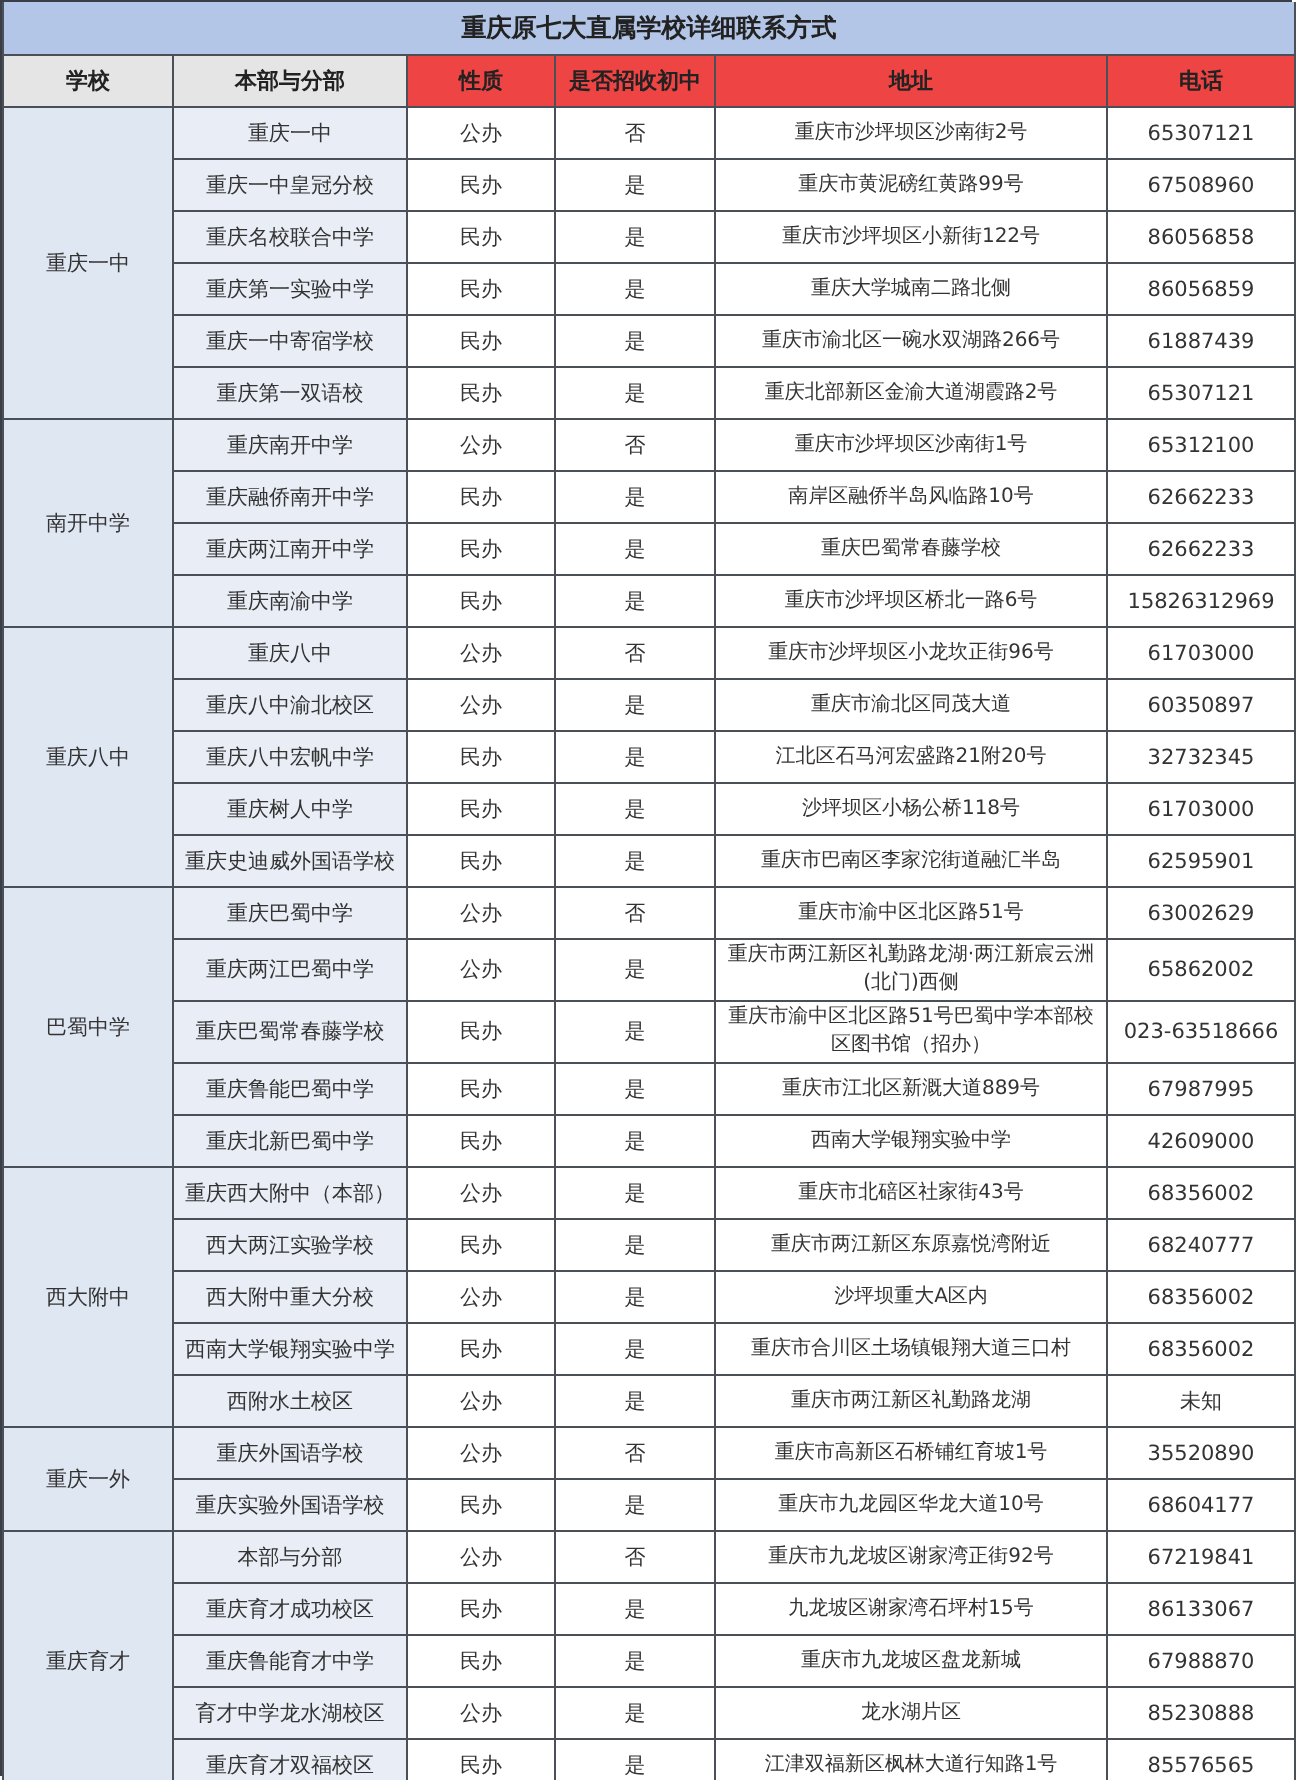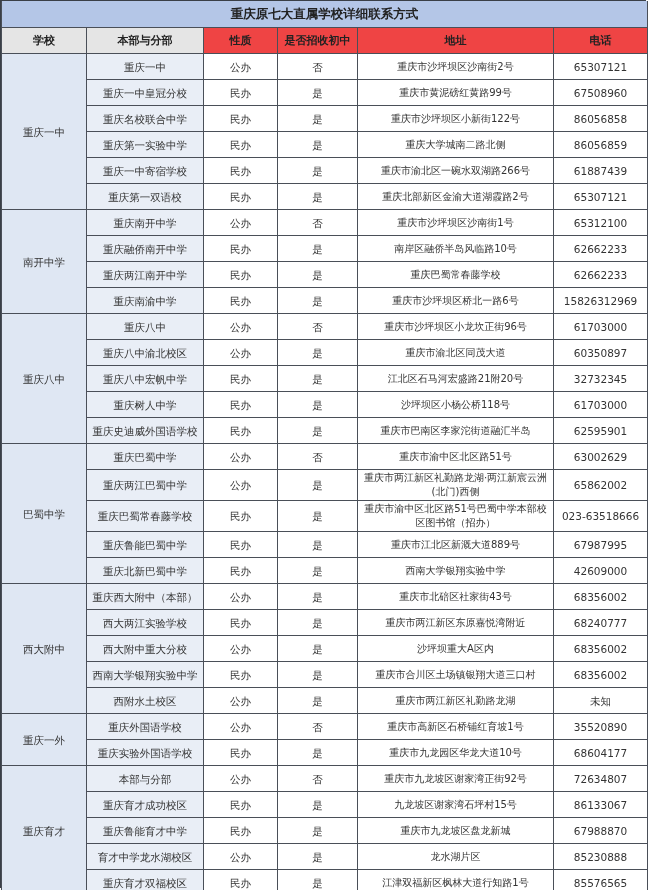--- a/index.html
+++ b/index.html
@@ -240,21 +240,21 @@
           <td class="plain">是</td>
           <td class="plain addr">重庆市九龙园区华龙大道10号</td>
           <td class="plain">68604177</td>
         </tr>
         <tr class="r">
           <td class="group" rowspan="5">重庆育才</td>
           <td class="branch">本部与分部</td>
           <td class="plain">公办</td>
           <td class="plain">否</td>
           <td class="plain addr">重庆市九龙坡区谢家湾正街92号</td>
-          <td class="plain">72634807</td>
+          <td class="plain">67219841</td>
         </tr>
         <tr class="r">
           <td class="branch">重庆育才成功校区</td>
           <td class="plain">民办</td>
           <td class="plain">是</td>
           <td class="plain addr">九龙坡区谢家湾石坪村15号</td>
           <td class="plain">86133067</td>
         </tr>
         <tr class="r">
           <td class="branch">重庆鲁能育才中学</td>

